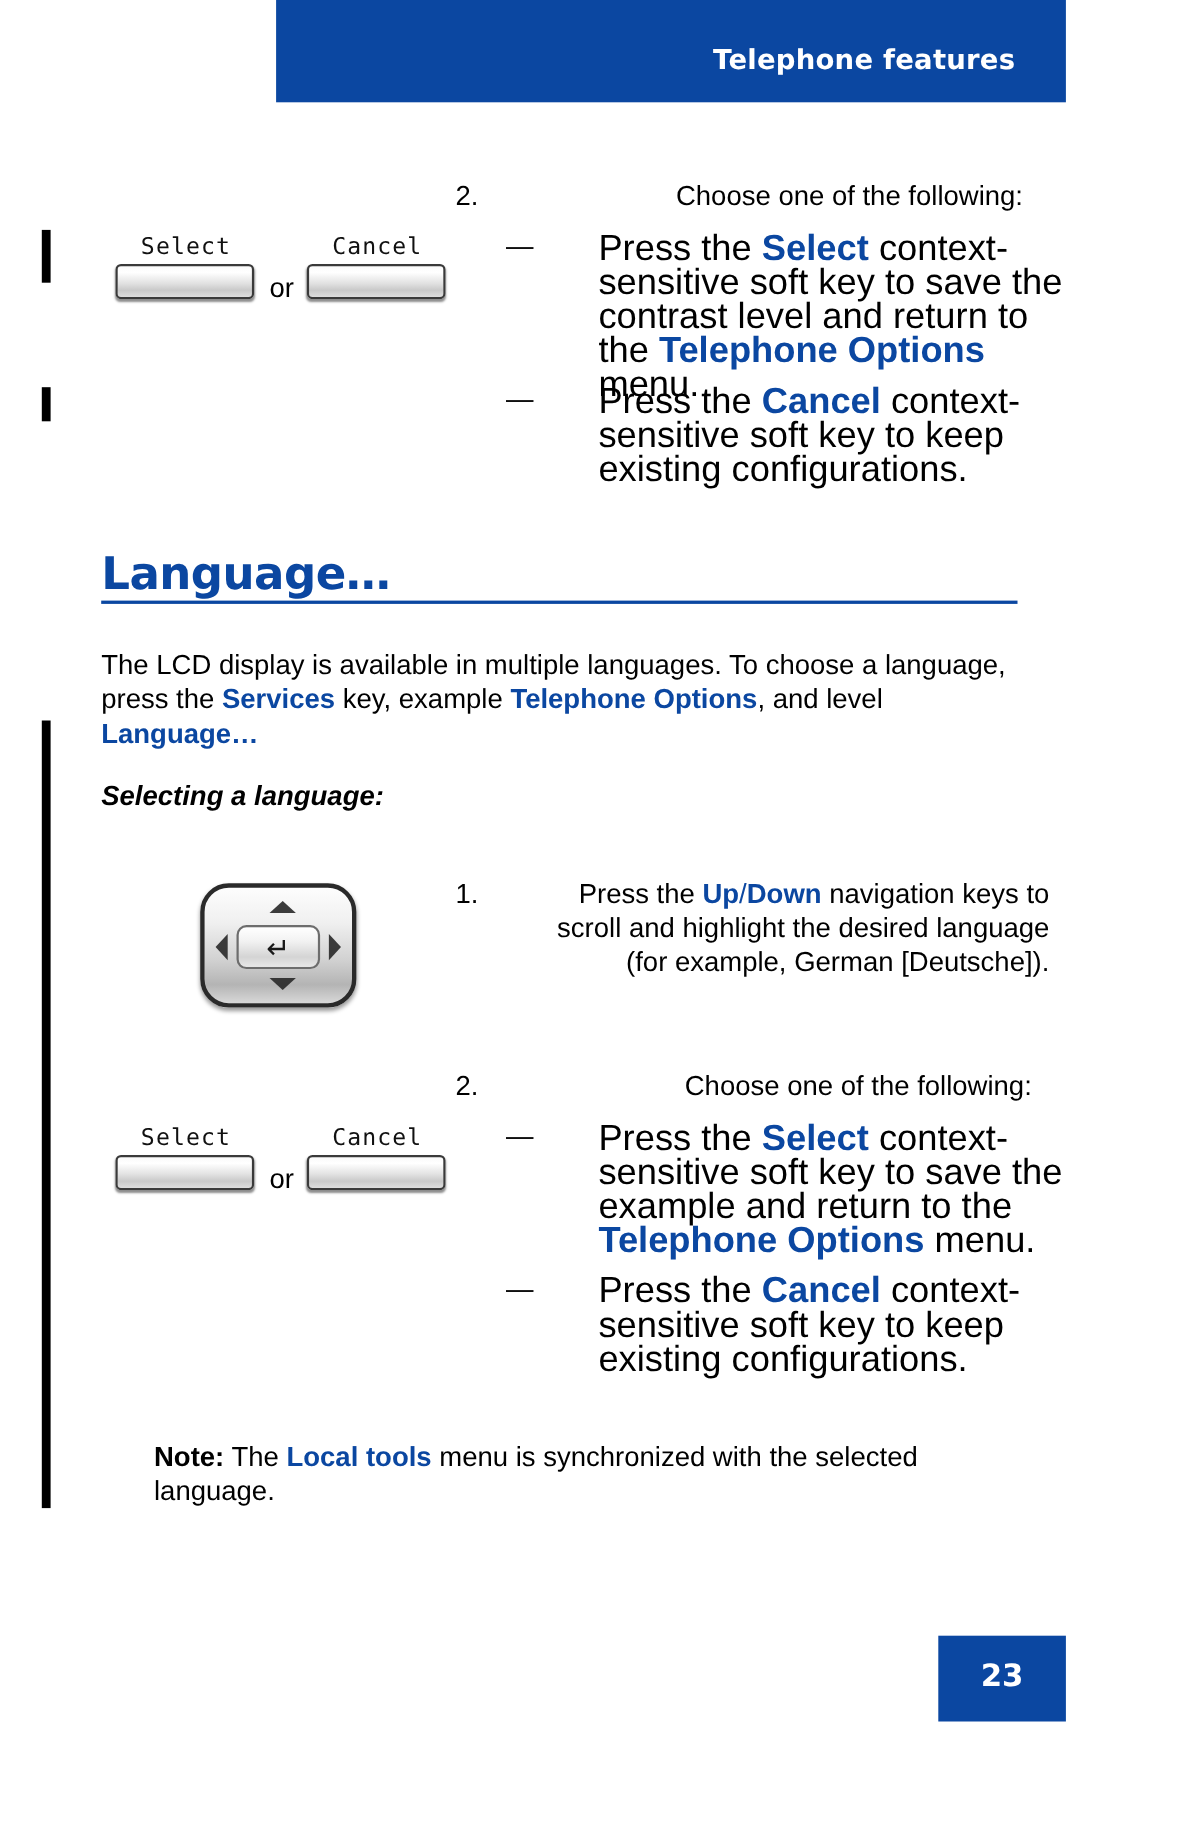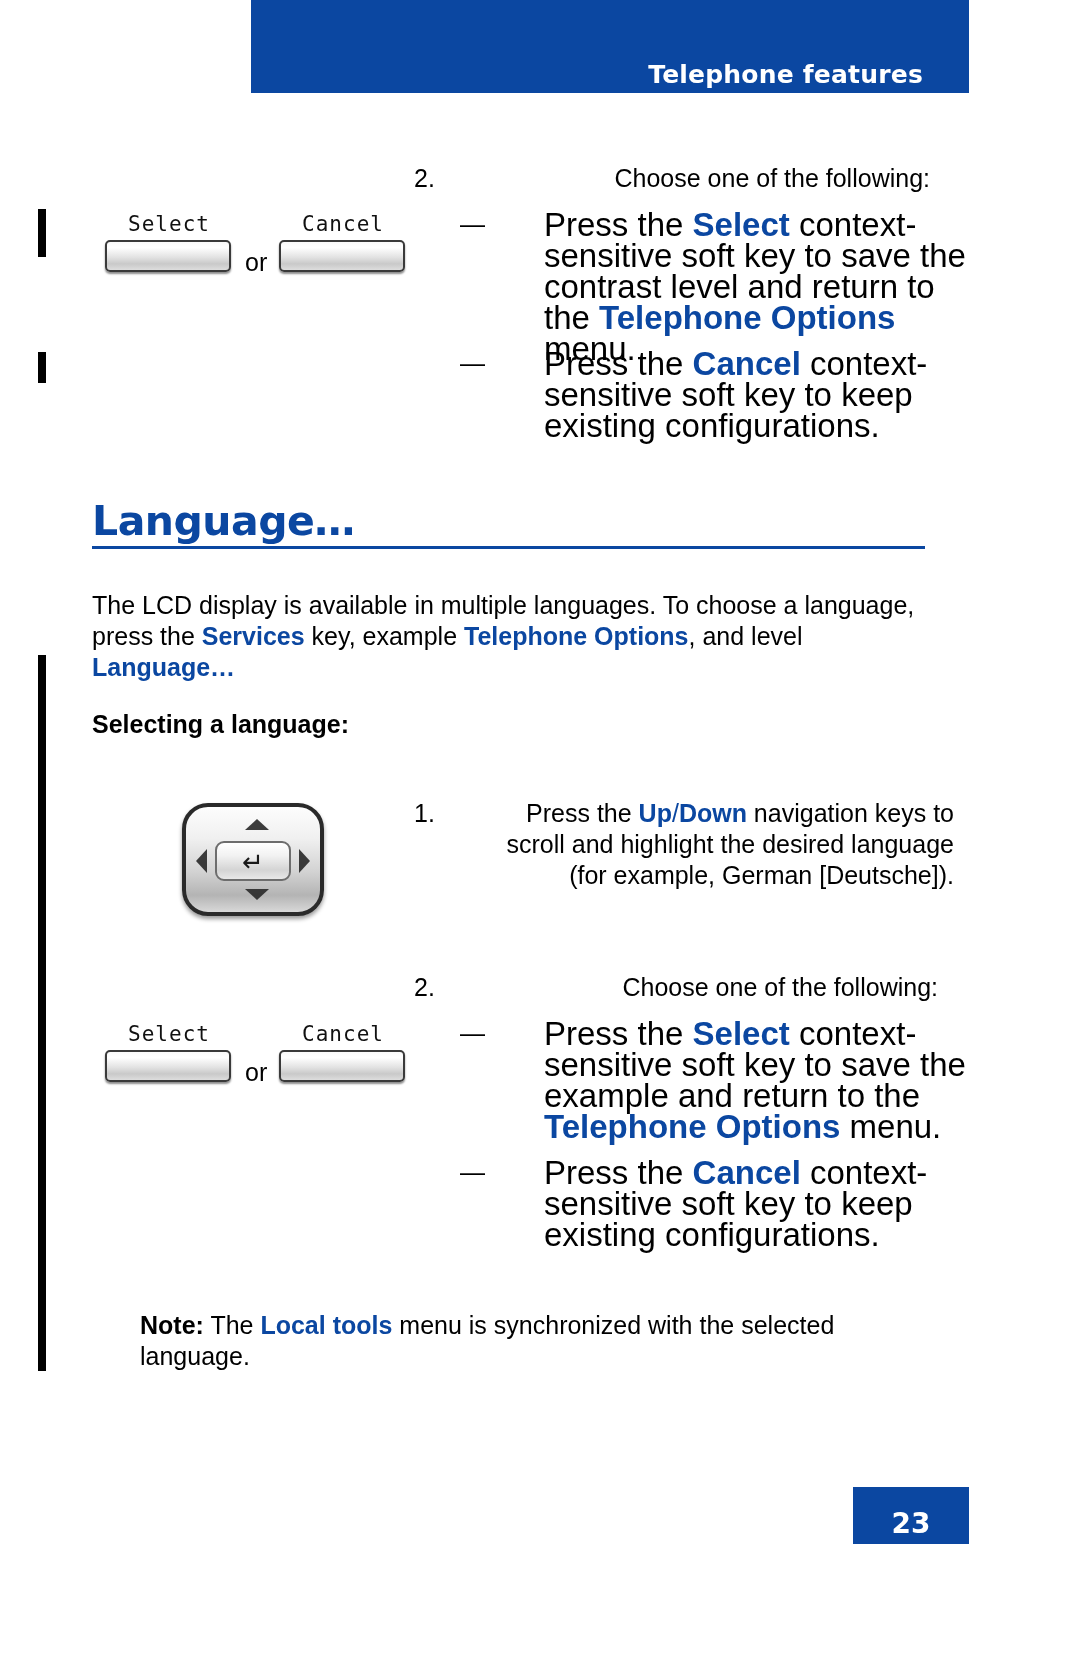--- a/index.html
+++ b/index.html
@@ -21,21 +21,21 @@
     position: absolute;
     left: 251px;
     top: 0;
     width: 718px;
     height: 93px;
     background: #0b47a1;
   }
   .header-title {
     position: absolute;
     right: 46px;
-    bottom: 4px;
+    bottom: 24px;
     color: #ffffff;
     font-size: 25px;
     font-weight: bold;
     letter-spacing: 0.2px;
     font-family: "DejaVu Sans", sans-serif;
     white-space: nowrap;
   }
 
   
   .change-bar {
@@ -194,20 +194,21 @@
     color: #000;
   }
 
   .sub-heading {
     position: absolute;
     left: 92px;
     top: 710px;
     font-size: 25px;
     font-weight: bold;
     color: #000;
+    font-style: italic;
   }
 
   .note-block {
     position: absolute;
     left: 140px;
     top: 1310px;
     width: 790px;
     font-size: 25px;
     line-height: 31px;
     color: #000;
@@ -215,21 +216,21 @@
   .note-word {
     font-weight: bold;
   }
 
   
   .footer-band {
     position: absolute;
     left: 853px;
     top: 1487px;
     width: 116px;
-    height: 57px;
+    height: 78px;
     background: #0b47a1;
   }
   .footer-page {
     position: absolute;
     left: 0;
     right: 0;
     top: 20px;
     text-align: center;
     color: #ffffff;
     font-size: 28px;

